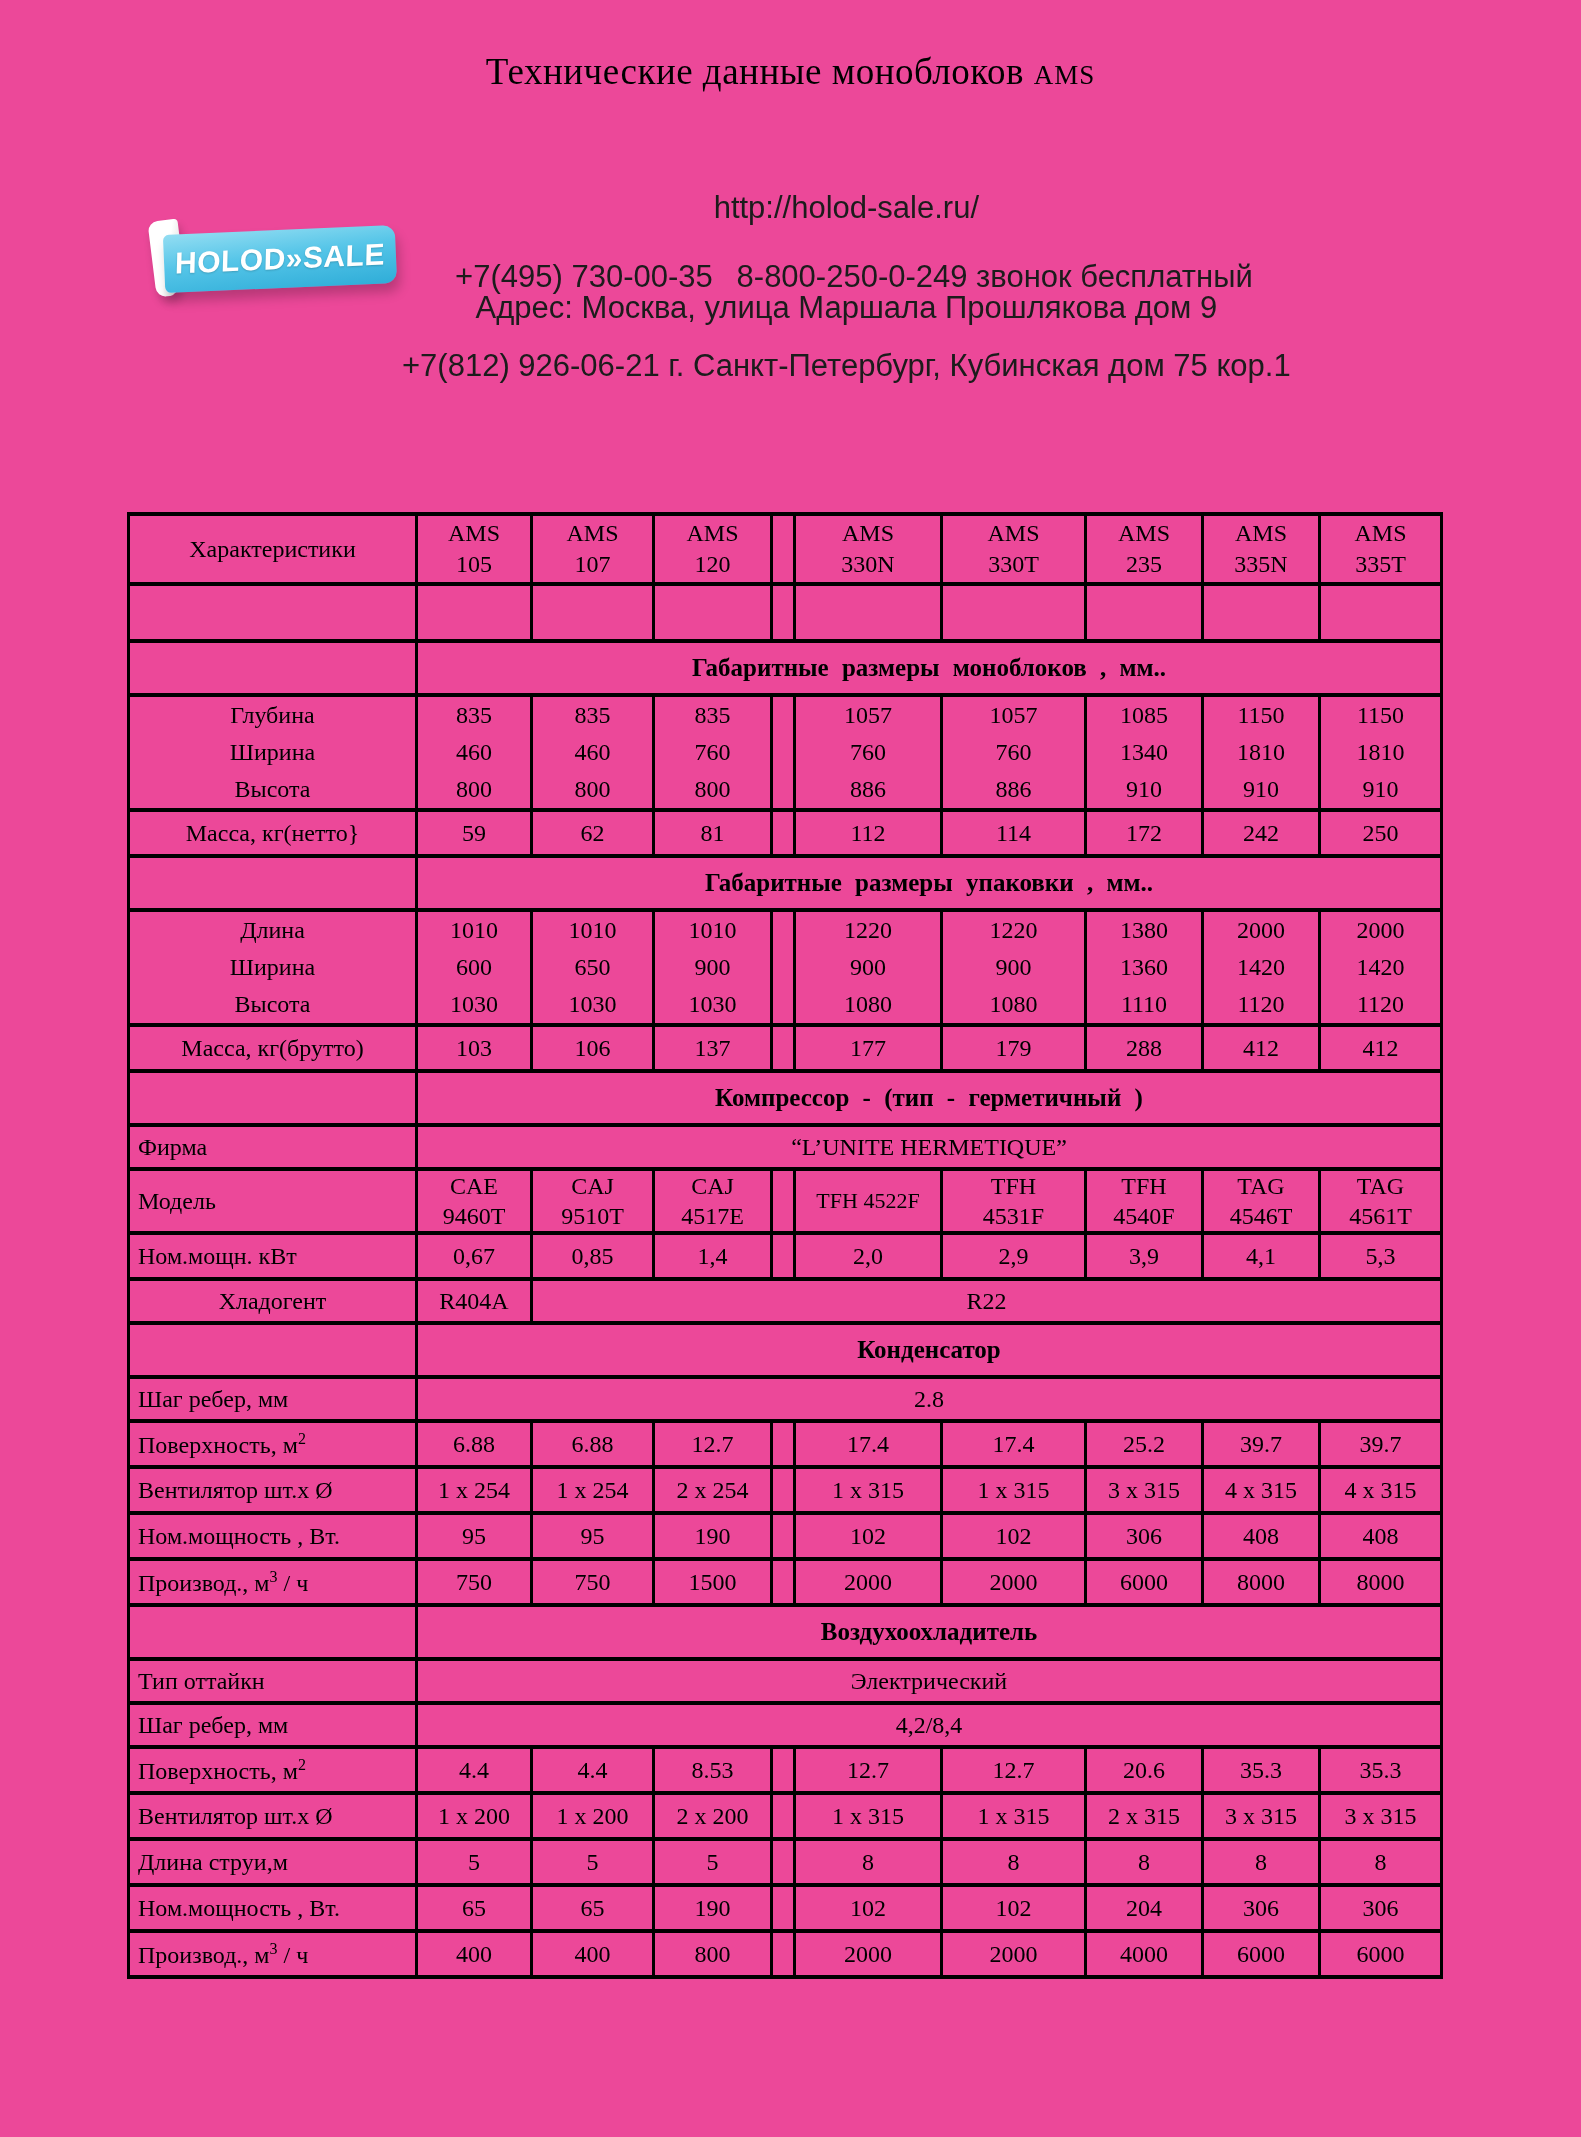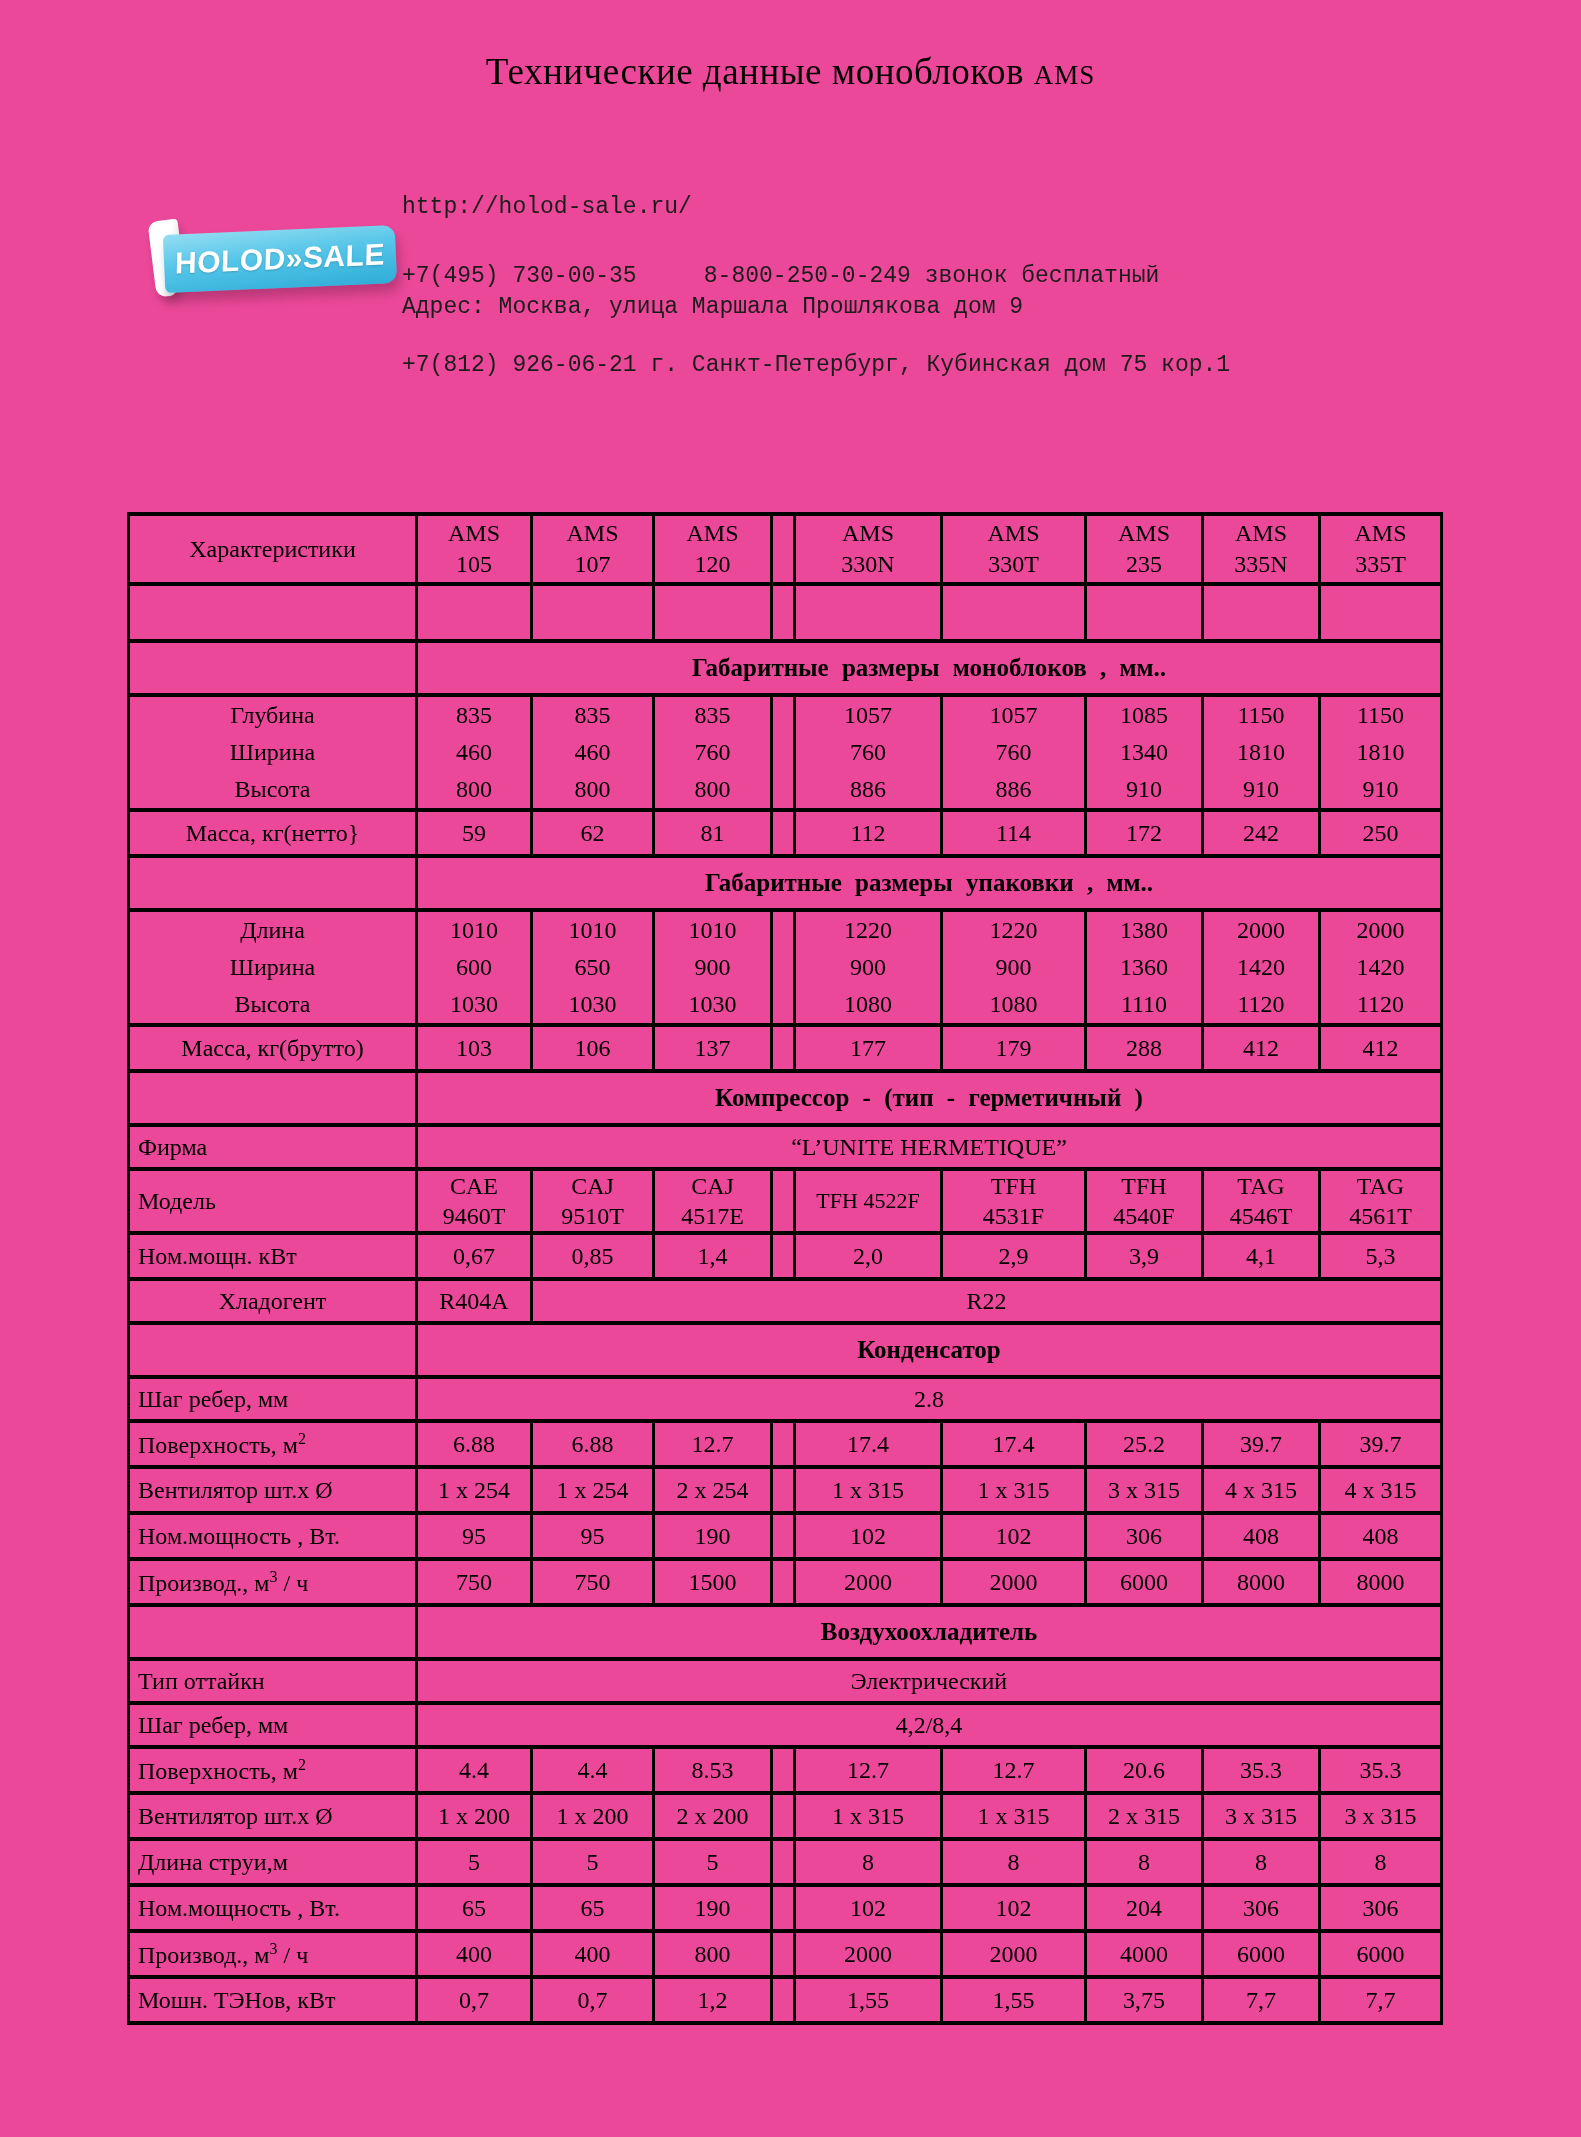--- a/index.html
+++ b/index.html
@@ -21,21 +21,21 @@
         background:linear-gradient(175deg,#93ddf2 0%,#55c5e8 45%,#2fadd8 100%);
         border-radius:6px 12px 12px 6px;transform:rotate(-2.5deg);
         box-shadow:3px 9px 12px rgba(0,0,0,.22);
         display:flex;align-items:center;justify-content:center;}
   .ribbon-text{color:#fff;font-family:"Liberation Sans",sans-serif;font-weight:bold;
         font-size:30px;letter-spacing:0.5px;transform:skewX(-4deg);
         text-shadow:0 1px 2px rgba(0,0,0,.18);}
 
   
   .contact{position:absolute;left:402px;top:192px;color:#1c1c1c;
-        font-family:Liberation Mono, monospace;font-size:23px;line-height:31px;}
+        font-family:Liberation Sans, sans-serif;font-size:31px;line-height:31px;text-align:center;}
   .contact .site{margin-bottom:38px;}
   .contact .p1{display:inline-block;min-width:288px;}
   .contact .spb{margin-top:27px;}
 
   
   table.spec{position:absolute;left:127px;top:512px;width:1313px;
         border-collapse:collapse;table-layout:fixed;font-size:24px;}
   table.spec td{border:3px solid #000;border-top-width:4px;border-bottom-width:4px;
         text-align:center;vertical-align:middle;padding:0 2px;overflow:hidden;}
   td.lbl{text-align:center;}
@@ -330,28 +330,16 @@
           <td>400</td>
           <td>400</td>
           <td>800</td>
           <td class="gap"></td>
           <td>2000</td>
           <td>2000</td>
           <td>4000</td>
           <td>6000</td>
           <td>6000</td>
         </tr>
-        <tr class="r-data">
-          <td class="lbl left">Мошн. ТЭНов, кВт</td>
-          <td>0,7</td>
-          <td>0,7</td>
-          <td>1,2</td>
-          <td class="gap"></td>
-          <td>1,55</td>
-          <td>1,55</td>
-          <td>3,75</td>
-          <td>7,7</td>
-          <td>7,7</td>
-        </tr>
       </tbody>
   </table>
 
 </div>
 
 </body></html>

